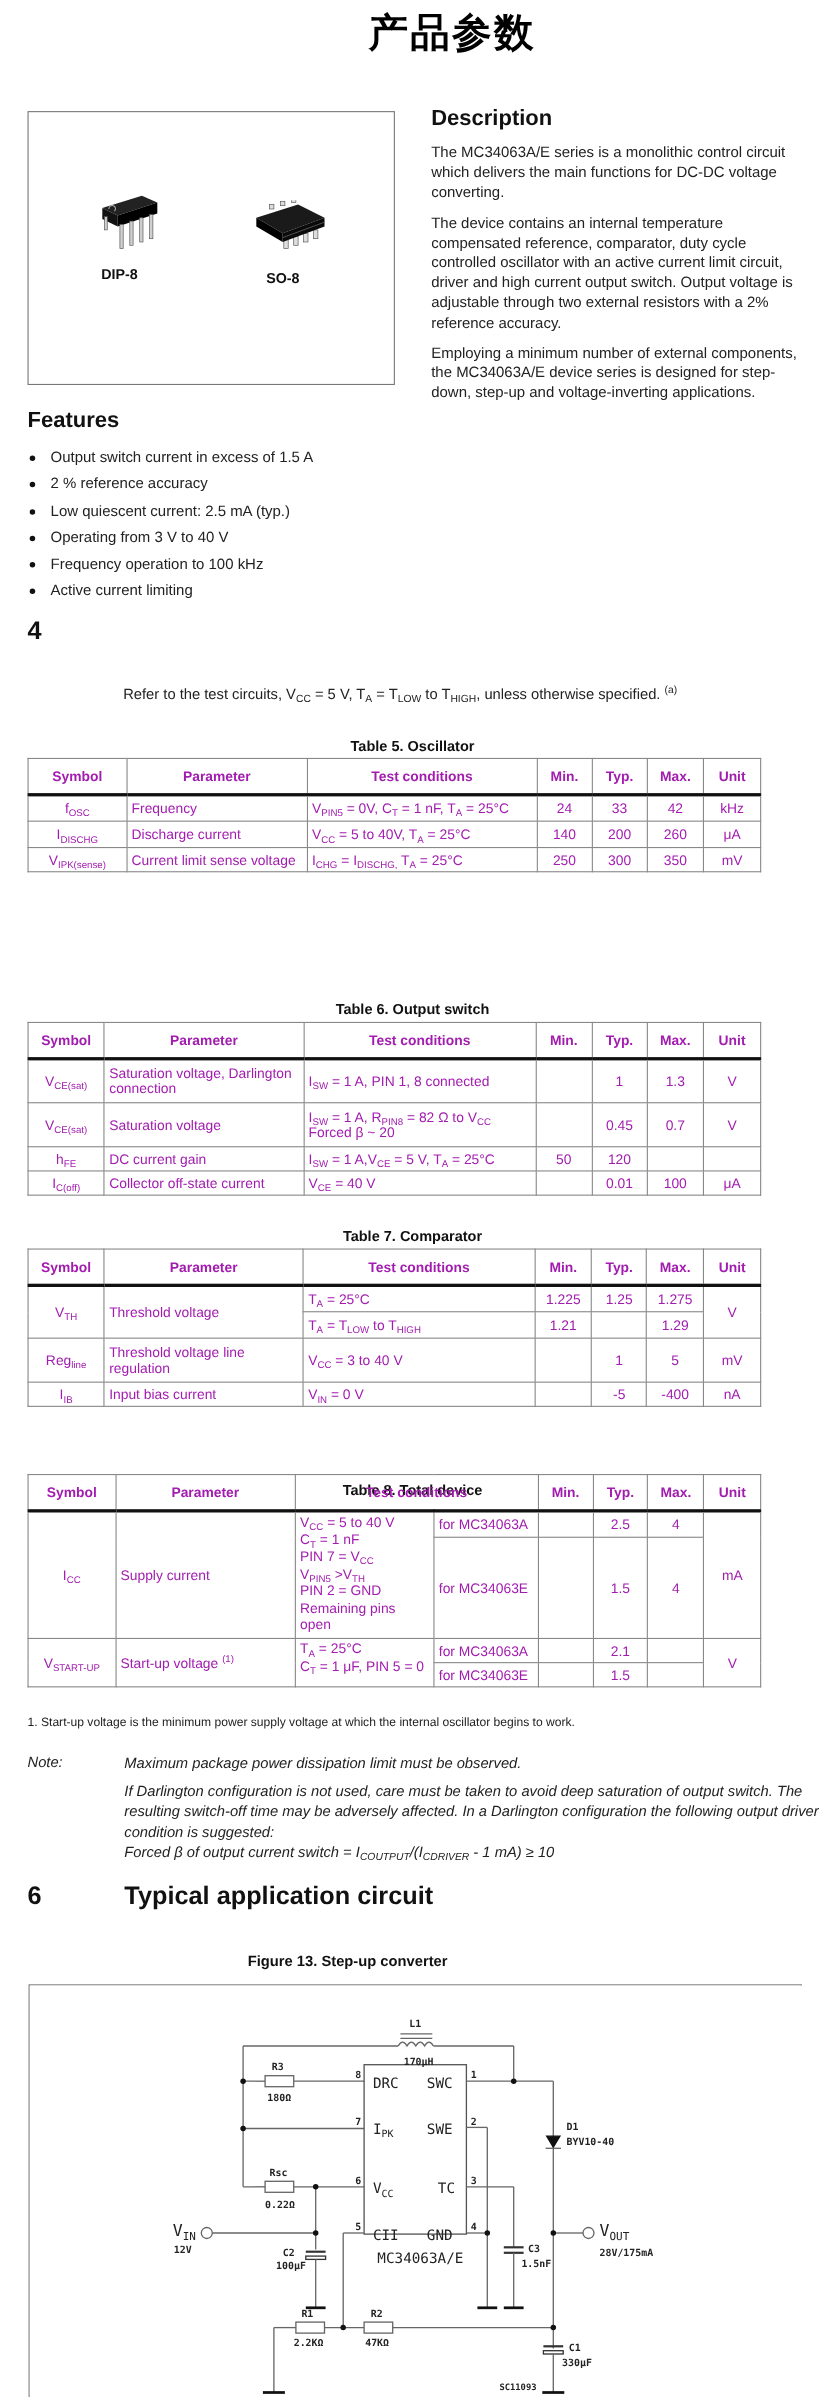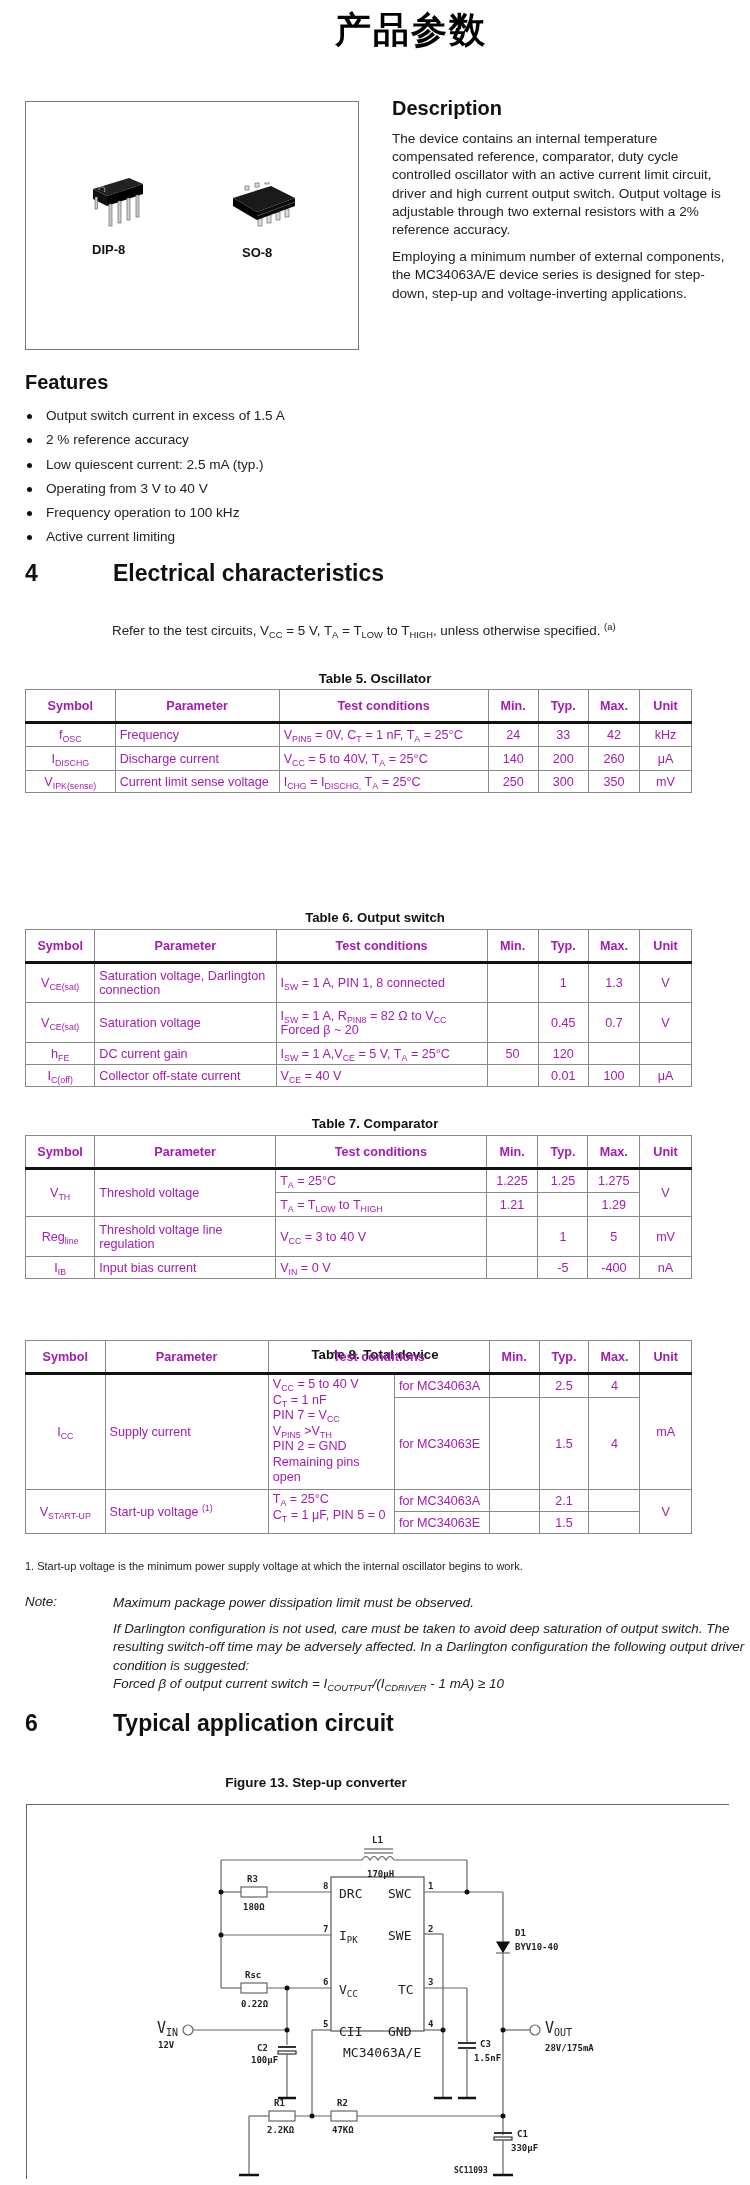--- a/index.html
+++ b/index.html
@@ -82,37 +82,37 @@
     <polygon points="2,16 40,4 64,16 26,30" fill="#1a1a1a"></polygon>
     <polygon points="2,16 26,30 26,38 2,24" fill="#000"></polygon>
     <polygon points="26,30 64,16 64,24 26,38" fill="#0a0a0a"></polygon>
     <line x1="26" y1="34" x2="64" y2="20" stroke="#666" stroke-width="0.7"></line>
   </svg>
   <div class="pkg-label" style="left:216px;top:143px">SO-8</div>
 </div>
 
 <div class="abs section-h" style="left:392px;top:97px">Description</div>
 <div class="abs desc" style="left:392px;top:130px;width:345px">
+  <p>The MC34063A/E series is a monolithic control circuit which delivers the main functions for DC-DC voltage converting.</p>
   <p>The device contains an internal temperature compensated reference, comparator, duty cycle controlled oscillator with an active current limit circuit, driver and high current output switch. Output voltage is adjustable through two external resistors with a 2% reference accuracy.</p>
   <p>Employing a minimum number of external components, the MC34063A/E device series is designed for step-down, step-up and voltage-inverting applications.</p>
 </div>
 
 <div class="abs section-h" style="left:25px;top:371px">Features</div>
 <ul class="abs features" style="left:25px;top:404px;width:340px">
   <li>Output switch current in excess of 1.5 A</li>
   <li>2 % reference accuracy</li>
   <li>Low quiescent current: 2.5 mA (typ.)</li>
   <li>Operating from 3 V to 40 V</li>
   <li>Frequency operation to 100 kHz</li>
   <li>Active current limiting</li>
 </ul>
 
 <div class="abs chapter" style="left:25px;top:560px;width:700px;height:30px">
   <span class="num">4</span>
-  <span class="txt">Electrical characteristics</span>
 </div>
 
 <div class="abs refer" style="left:112px;top:623px"><span>Refer to the test circuits, V</span><sub>CC</sub><span> = 5 V, T</span><sub>A</sub><span> = T</span><sub>LOW</sub><span> to T</span><sub>HIGH</sub><span>, unless otherwise specified. </span><sup>(a)</sup></div>
 
 <div class="abs tcap" style="top:671px">Table 5. Oscillator</div>
 <table class="dt" id="t5" style="top:689px">
   <colgroup>
       <col style="width:93px">
       <col style="width:175px">
       <col style="width:225px">

